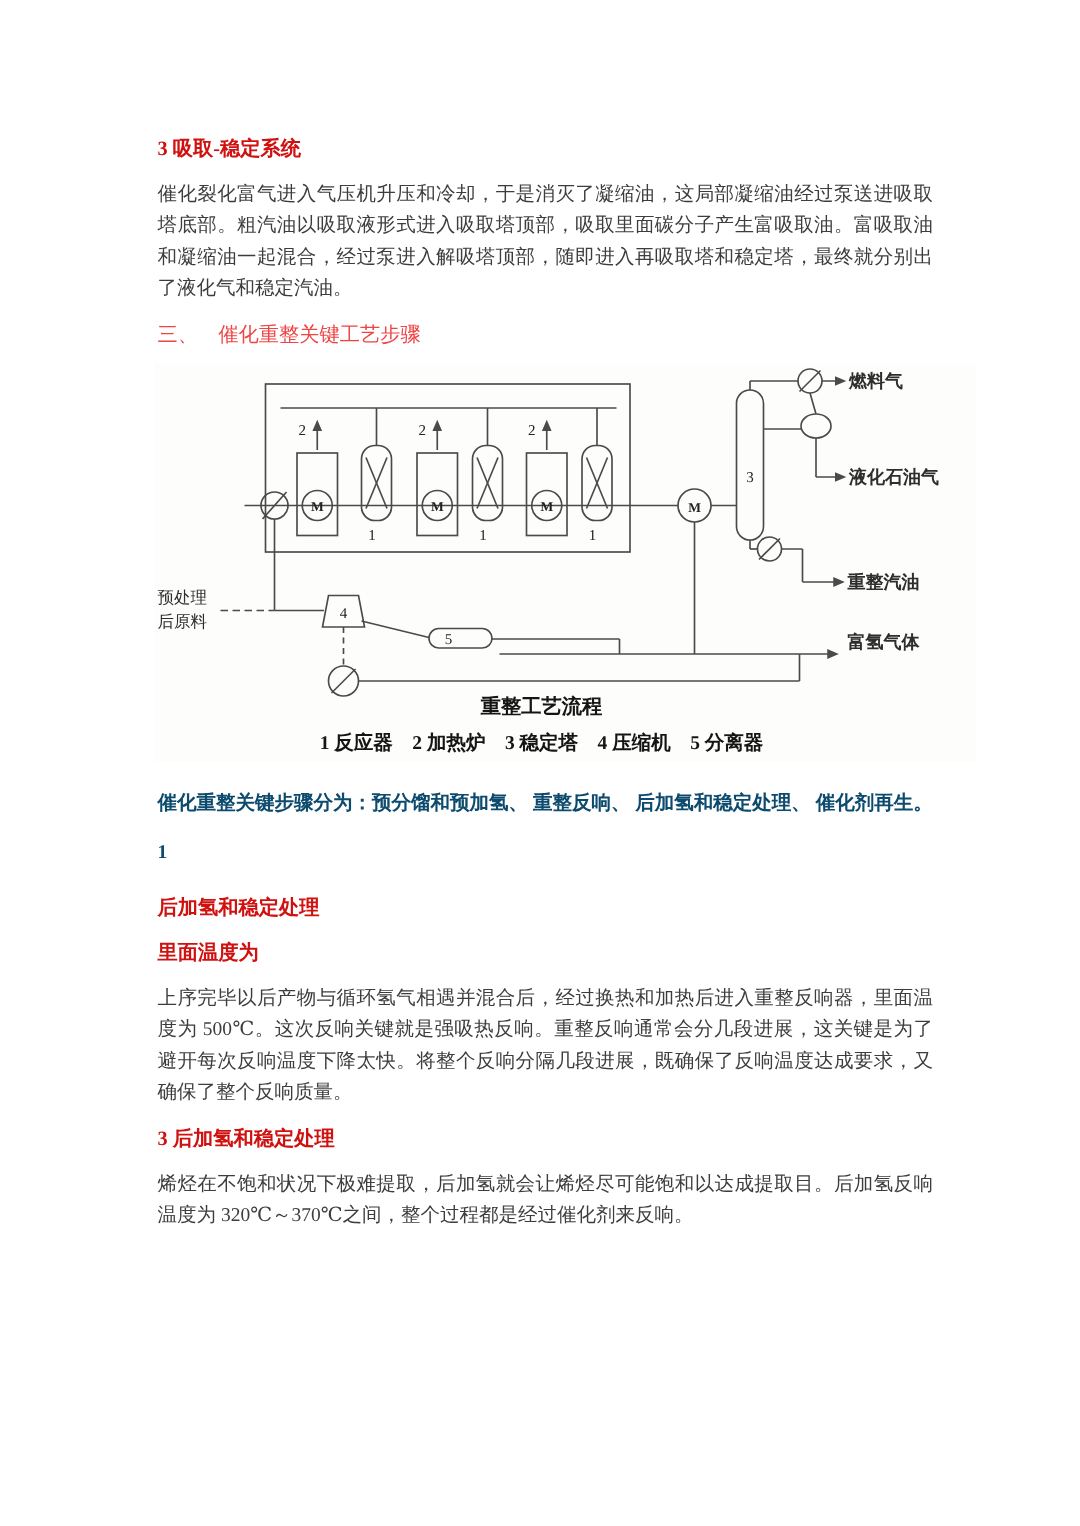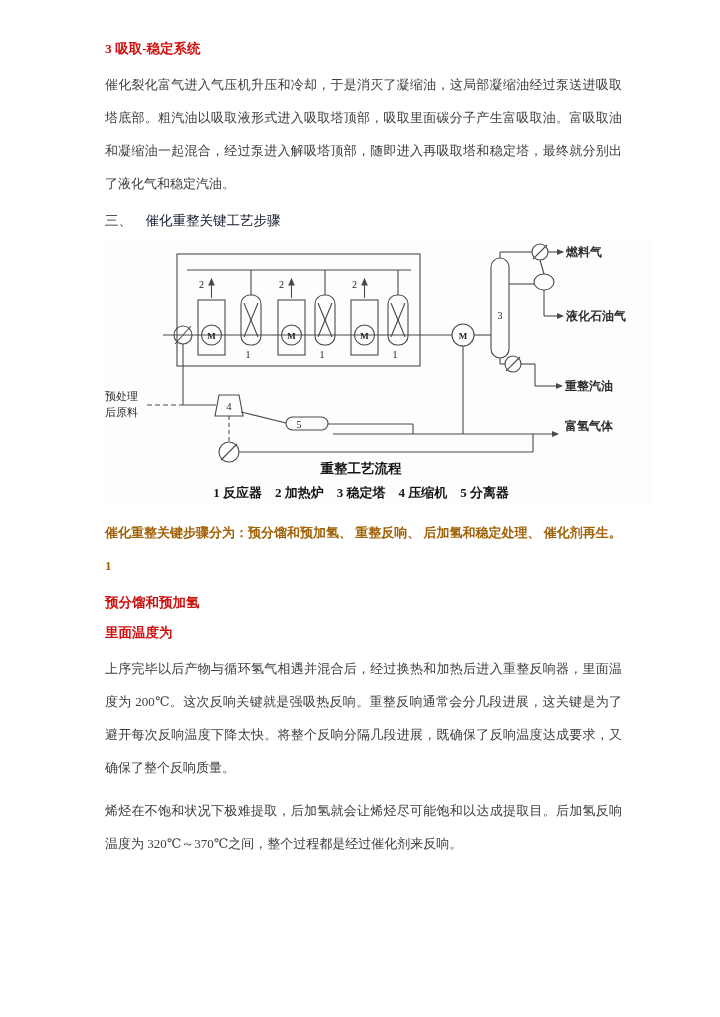--- a/index.html
+++ b/index.html
@@ -1,30 +1,30 @@
 <!DOCTYPE html>
 <html><head>
 <meta charset="utf-8">
 <style>
   * { box-sizing: border-box; }
   html,body { margin:0; padding:0; background:#ffffff; }
   body { width:720px; font-family:"Liberation Serif","DejaVu Serif",serif; }
   .page {
     width:720px; height:1017px; background:#ffffff;
-    padding:40px 98px 20px 105px; overflow:hidden; position:relative;
+    padding:90px 98px 20px 105px; overflow:hidden; position:relative;
   }
   h3 { font-size:13.5px; line-height:18px; margin:12px 0 10px; font-weight:bold; }
   h3.red { color:#cf1110; }
-  h3.black { color:#0f172a; font-weight:normal; }
+  h3.black { color:#ef4444; font-weight:normal; }
   p.body {
-    font-size:13px; line-height:33px; margin:0 0 10px; text-align:justify;
+    font-size:13px; line-height:21px; margin:0 0 10px; text-align:justify;
     color:#3d3d3d;
   }
   p.red-para {
-    font-size:13px; line-height:33px; margin:10px 0 6px; color:#a16207; font-weight:bold;
+    font-size:13px; line-height:33px; margin:10px 0 6px; color:#0c4a6e; font-weight:bold;
   }
   .red-num { color:#cf1110; font-weight:bold; }
   .diagram { width:548px; margin:4px 0 8px -2px; background:#fdfdfb; }
   svg { display:block; font-family:inherit; }
   .s-label { font-size:12px; font-weight:bold; fill:#2e2e2e; stroke:none; }
   .s-small { font-size:11px; fill:#2e2e2e; stroke:none; }
   .tag { font-size:10px; fill:#222; stroke:none; }
   .tag-m { font-size:9px; font-weight:bold; fill:#222; stroke:none; text-anchor:middle; }
   .cap { font-size:13.5px; font-weight:bold; fill:#151515; stroke:none; text-anchor:middle; }
   .leg { font-size:13px; font-weight:bold; fill:#151515; stroke:none; text-anchor:middle; }
@@ -181,23 +181,24 @@
         </g>
 
         <text class="cap" x="258" y="233">重整工艺流程</text>
         <text class="leg" x="258" y="257">1 反应器　2 加热炉　3 稳定塔　4 压缩机　5 分离器</text>
       </g>
     </svg>
   </div>
 
   <p class="red-para">催化重整关键步骤分为：预分馏和预加氢、 重整反响、 后加氢和稳定处理、 催化剂再生。1</p>
 
-  <h3 class="red">预分馏和预加氢</h3>
+  <h3 class="red">后加氢和稳定处理</h3>
 
 
   <h3 class="red">里面温度为</h3>
 
-  <p class="body">上序完毕以后产物与循环氢气相遇并混合后，经过换热和加热后进入重整反响器，里面温度为 200℃。这次反响关键就是强吸热反响。重整反响通常会分几段进展，这关键是为了避开每次反响温度下降太快。将整个反响分隔几段进展，既确保了反响温度达成要求，又确保了整个反响质量。</p>
-
+  <p class="body">上序完毕以后产物与循环氢气相遇并混合后，经过换热和加热后进入重整反响器，里面温度为 500℃。这次反响关键就是强吸热反响。重整反响通常会分几段进展，这关键是为了避开每次反响温度下降太快。将整个反响分隔几段进展，既确保了反响温度达成要求，又确保了整个反响质量。</p>
+
+  <h3 class="red">3 后加氢和稳定处理</h3>
 
   <p class="body">烯烃在不饱和状况下极难提取，后加氢就会让烯烃尽可能饱和以达成提取目。后加氢反响温度为 320℃～370℃之间，整个过程都是经过催化剂来反响。</p>
 
 </div>
 
 </body></html>

